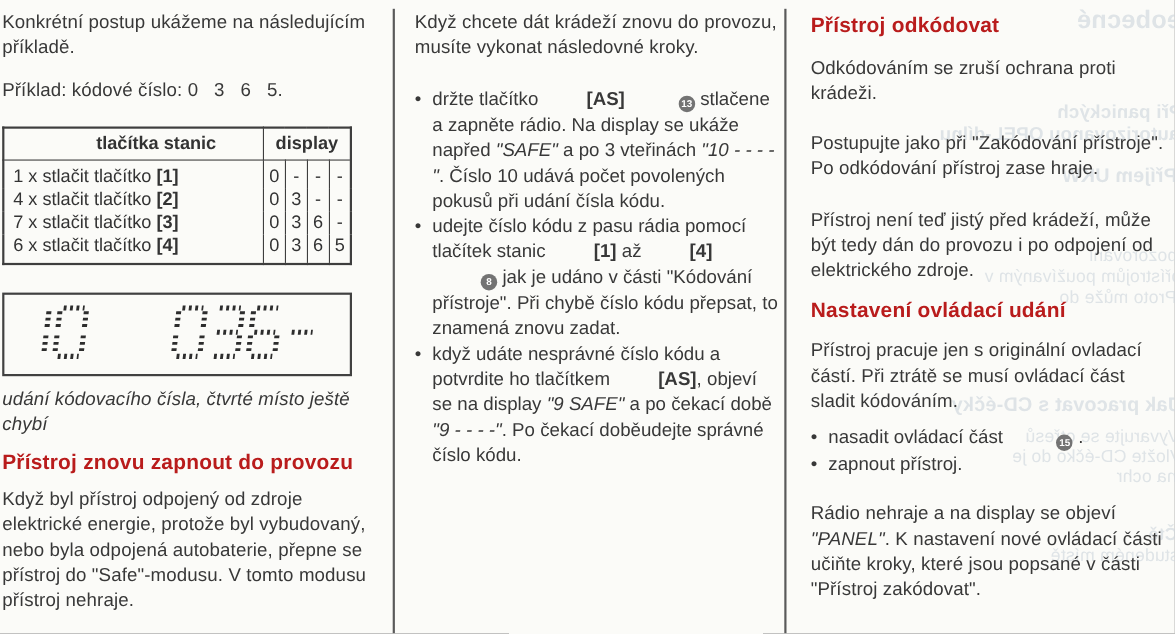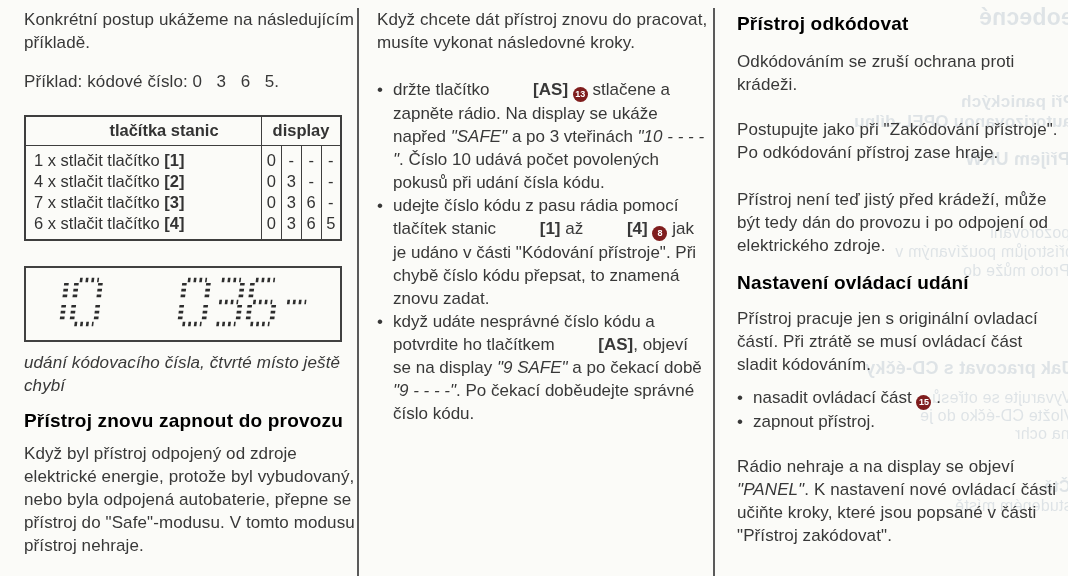--- a/index.html
+++ b/index.html
@@ -1,37 +1,37 @@
 <!DOCTYPE html>
 <html><head>
 <meta charset="utf-8">
 <style>
   html,body{margin:0;padding:0;background:#9a9a9a;}
   .page{
     position:relative;width:1068px;height:576px;background:#fbfbf8;
     font-family:"Liberation Sans",sans-serif;color:#383838;overflow:hidden;
   }
   .col{position:absolute;top:0;}
-  #col1{left:24px;width:334px;}
+  #col1{left:2px;width:334px;}
   #col2{left:377px;width:331px;}
   #col3{left:737px;width:322px;}
   .divider{position:absolute;width:2px;top:8px;bottom:0;background:#5a5a5a;}
   #div1{left:357px;}
   #div2{left:713px;}
 
   p{margin:0;font-size:17px;line-height:23px;letter-spacing:.1px;}
-  h2.sec{font-size:19px;line-height:24px;margin:0;color:#000000;font-weight:700;letter-spacing:.2px;}
+  h2.sec{font-size:19px;line-height:24px;margin:0;color:#b91c1c;font-weight:700;letter-spacing:.2px;}
 
   
   .rn{}
   .rb{font-weight:700;margin-left:39px;}
   .ri{font-style:italic;}
   .rc{display:inline-flex;align-items:center;justify-content:center;
-      width:15px;height:15px;border-radius:50%;background:#7f1d1d;color:#fff;
-      font-size:9px;font-weight:700;vertical-align:-2px;line-height:1;letter-spacing:0;}
+      width:15px;height:15px;border-radius:50%;background:#737373;color:#fff;
+      font-size:9px;font-weight:700;vertical-align:-2px;line-height:1;letter-spacing:0;margin-left:44px;}
 
   
   ul.bul{list-style:none;margin:0;padding:0;font-size:17px;line-height:23px;}
   ul.bul li{position:relative;padding-left:16px;}
   ul.bul li::before{content:"\2022";position:absolute;left:0;top:0;}
 
   
   table.codes{border-collapse:collapse;width:318px;margin-top:22px;
       font-size:16.5px;color:#333;border:2px solid #3e3e3e;table-layout:fixed;}
   table.codes th{font-weight:700;padding:4px 2px 5px;border-bottom:1.5px solid #3e3e3e;}
@@ -177,21 +177,21 @@
     </div>
     <p class="caption">udání kódovacího čísla, čtvrté místo ještě chybí</p>
 
     <h2 class="sec" id="c1-h">Přístroj znovu zapnout do provozu</h2>
     <p id="c1-p3">Když byl přístroj odpojený od zdroje elektrické energie, protože byl vybudovaný, nebo byla odpojená autobaterie, přepne se přístroj do "Safe"-modusu. V tomto modusu přístroj nehraje.</p>
   </div>
 
   <div class="divider" id="div1"></div>
 
   <div class="col" id="col2">
-    <p id="c2-intro">Když chcete dát přístroj znovu do pracovat, musíte vykonat následovné kroky.</p>
+    <p id="c2-intro">Když chcete dát krádeží znovu do provozu, musíte vykonat následovné kroky.</p>
     <ul class="bul" id="c2-list">
       <li><span class="rn">držte tlačítko </span><span class="rb">[AS]</span><span class="rn"> </span><span class="rc">13</span><span class="rn"> stlačene a zapněte rádio. Na display se ukáže napřed </span><span class="ri">"SAFE"</span><span class="rn"> a po 3 vteřinách </span><span class="ri">"10 - - - -"</span><span class="rn">. Číslo 10 udává počet povolených pokusů při udání čísla kódu.</span></li>
       <li><span class="rn">udejte číslo kódu z pasu rádia pomocí tlačítek stanic </span><span class="rb">[1]</span><span class="rn"> až </span><span class="rb">[4]</span><span class="rn"> </span><span class="rc">8</span><span class="rn"> jak je udáno v části "Kódování přístroje". Při chybě číslo kódu přepsat, to znamená znovu zadat.</span></li>
       <li><span class="rn">když udáte nesprávné číslo kódu a potvrdite ho tlačítkem </span><span class="rb">[AS]</span><span class="rn">, objeví se na display </span><span class="ri">"9 SAFE"</span><span class="rn"> a po čekací době </span><span class="ri">"9 - - - -"</span><span class="rn">. Po čekací doběudejte správné číslo kódu.</span></li>
     </ul>
   </div>
 
   <div class="divider" id="div2"></div>
 
   <div class="col" id="col3">

